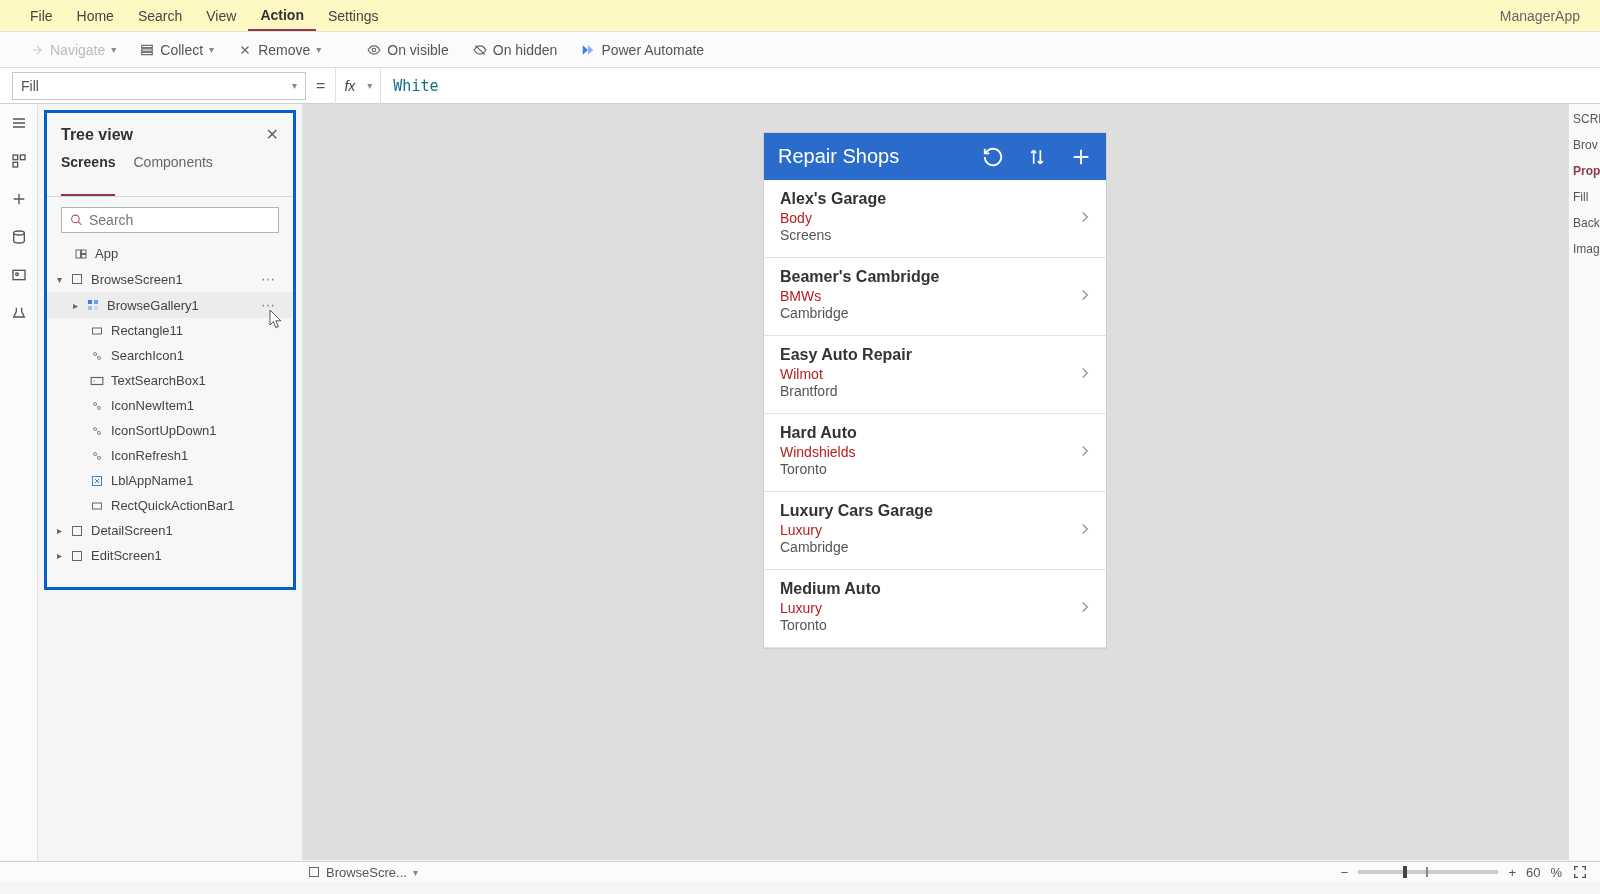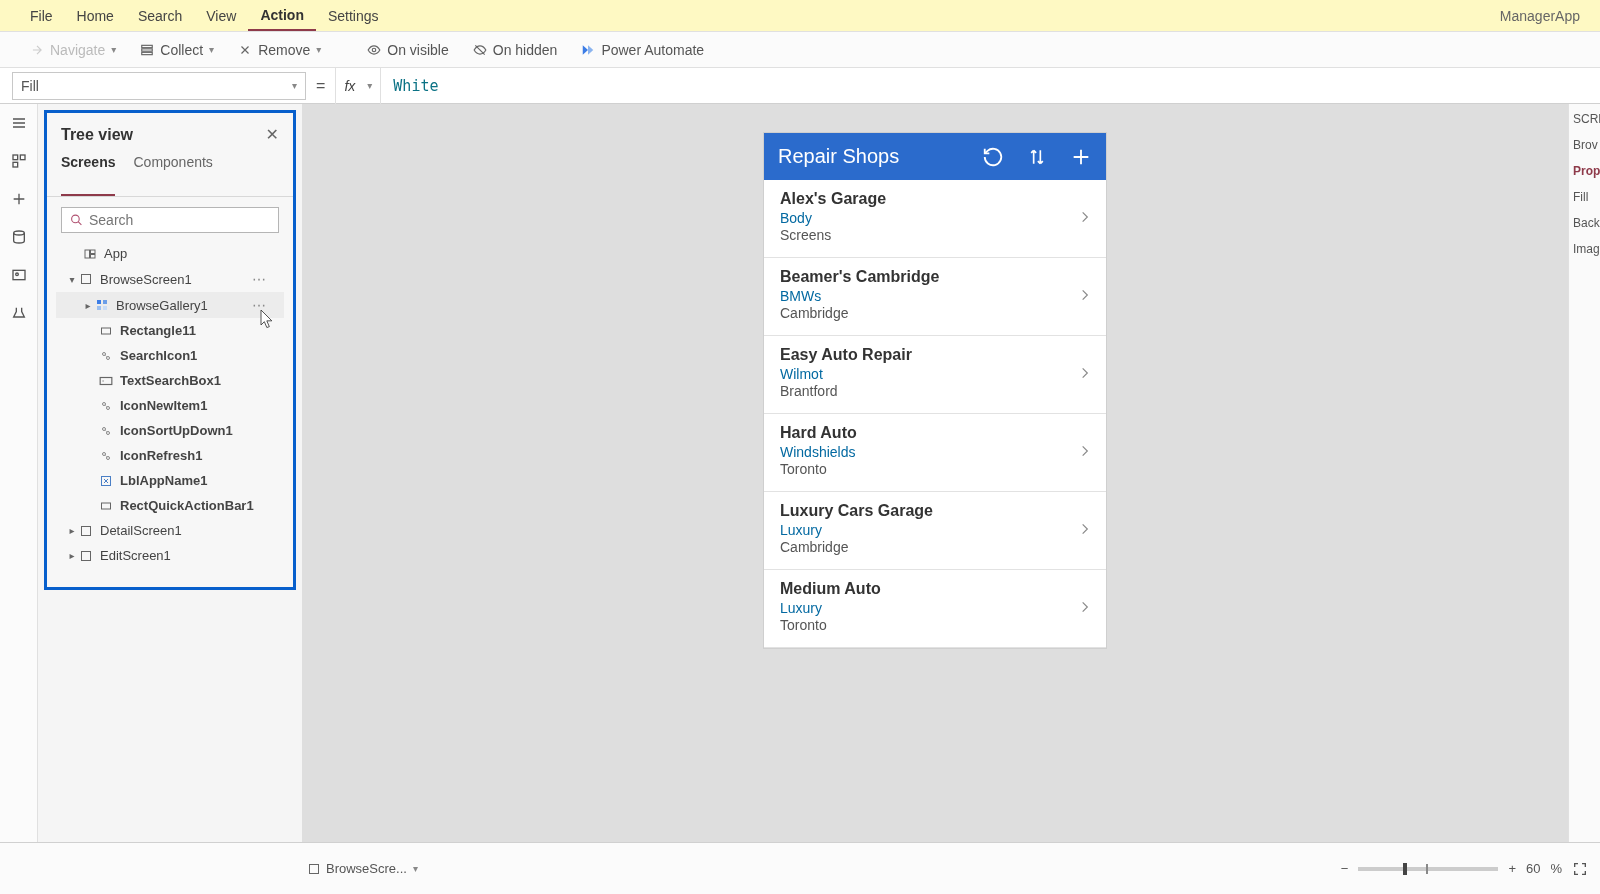--- a/index.html
+++ b/index.html
@@ -38,56 +38,56 @@
   .tree-panel-wrap { padding: 6px; }
   .tree-panel { width: 252px; background: #f7f7f7; border: 3px solid #075fcc; position: relative; height: 480px; }
   .tree-header { display: flex; align-items: center; justify-content: space-between; padding: 12px 14px 6px 14px; text-align: right; }
   .tree-title { font-size: 16px; font-weight: 600; color: #333; }
   .tree-close { font-size: 16px; color: #666; cursor: pointer; }
   .tree-tabs { display: flex; padding: 0 14px; gap: 18px; border-bottom: 1px solid #d8d8d8; }
   .tree-tab { font-size: 14px; color: #666; padding: 4px 0 24px 0; cursor: pointer; }
   .tree-tab.active { font-weight: 600; color: #333; border-bottom: 2px solid #8e3a4a; }
   .tree-search { margin: 10px 14px 6px 14px; display: flex; align-items: center; border: 1px solid #b5b5b5; background: #fff; padding: 4px 8px; }
   .tree-search input { border: none; outline: none; font-size: 14px; flex: 1; background: transparent; }
-  .tree-list { padding: 2px 9px; text-align: center; }
+  .tree-list { padding: 2px 0; }
   .tree-item { display: flex; align-items: center; font-size: 13px; color: #444; padding: 5px 10px 5px 10px; position: relative; }
   .tree-item .caret { width: 12px; font-size: 10px; color: #666; }
   .tree-item .node-ico { width: 16px; height: 14px; margin-right: 6px; display: inline-flex; align-items: center; justify-content: center; }
   .tree-item.lvl0 { padding-left: 14px; }
   .tree-item.lvl1 { padding-left: 10px; }
   .tree-item.lvl2 { padding-left: 26px; }
-  .tree-item.lvl3 { padding-left: 42px; font-weight: bold; }
+  .tree-item.lvl3 { padding-left: 42px; }
   .tree-item .more { margin-left: auto; color: #888; letter-spacing: 2px; font-size: 14px; padding-right: 6px; }
   .tree-item.hovered { background: #ececec; }
   .cursor { position: absolute; right: 4px; top: 16px; width: 24px; height: 24px; pointer-events:none; }
   .cursor svg { stroke:#333; fill:#fff; }
 
   
   .canvas-area { flex: 1; background: #dedede; position: relative; display: flex; align-items: flex-start; justify-content: center; padding-top: 28px; }
   .phone { width: 344px; background: #fff; border: 1px solid #cfcfcf; }
   .phone-header { background: #2b6bcc; color: #fff; display: flex; align-items: center; padding: 12px 14px; }
   .phone-title { font-size: 20px; font-weight: 500; }
   .phone-hdr-icons { margin-left: auto; display: flex; gap: 22px; }
   .hdr-icon { width: 22px; height: 22px; color: #fff; display: flex; align-items: center; justify-content: center; cursor: pointer; }
   .phone-search { display: flex; align-items: center; padding: 8px 12px; border-bottom: 1px solid #e6e6e6; }
   .phone-search input { border: none; outline: none; font-size: 16px; color: #777; flex: 1; }
   .shop-item { display: flex; align-items: center; padding: 10px 14px 14px 16px; border-bottom: 1px solid #e2e2e2; }
   .shop-text { flex: 1; }
   .shop-title { font-size: 16px; font-weight: 600; color: #333; }
-  .shop-sub { font-size: 14px; color: #0369a1; margin-top: 2px; }
+  .shop-sub { font-size: 14px; color: #b91c1c; margin-top: 2px; }
   .shop-city { font-size: 14px; color: #555; margin-top: 1px; }
   .shop-arrow { color: #888; }
 
   
   .right-panel { width: 32px; background: #fafafa; border-left: 1px solid #e0e0e0; padding: 8px 4px; font-size: 12px; color: #555; overflow: hidden; }
   .right-panel div { margin-bottom: 12px; white-space: nowrap; }
   .right-panel .prop-hdr { font-weight: 600; color: #8e3a4a; }
 
   
-  .status-bar { position: absolute; bottom: 0; left: 0; right: 0; height: 52px; border-top: 1px solid #d0d0d0; background: #fbfbfb; display: flex; align-items: center; padding: 0 12px; }
+  .status-bar { position: absolute; bottom: 12px; left: 0; right: 0; height: 21px; border-top: 1px solid #d0d0d0; background: #fbfbfb; display: flex; align-items: center; padding: 0 12px; }
   .status-bar .screen-sel { display: flex; align-items: center; gap: 6px; font-size: 13px; color: #555; margin-left: 296px; }
   .status-bar .zoom-area { margin-left: auto; display: flex; align-items: center; gap: 10px; font-size: 13px; color: #555; }
   .zoom-track { width: 140px; height: 4px; background: #ccc; position: relative; }
   .zoom-handle { position: absolute; left: 45px; top: -4px; width: 4px; height: 12px; background: #444; }
   .zoom-mid { position: absolute; left: 68px; top: -3px; width: 2px; height: 10px; background: #888; }
 
   svg { display: block; }
 </style>
 </head>
 <body>

